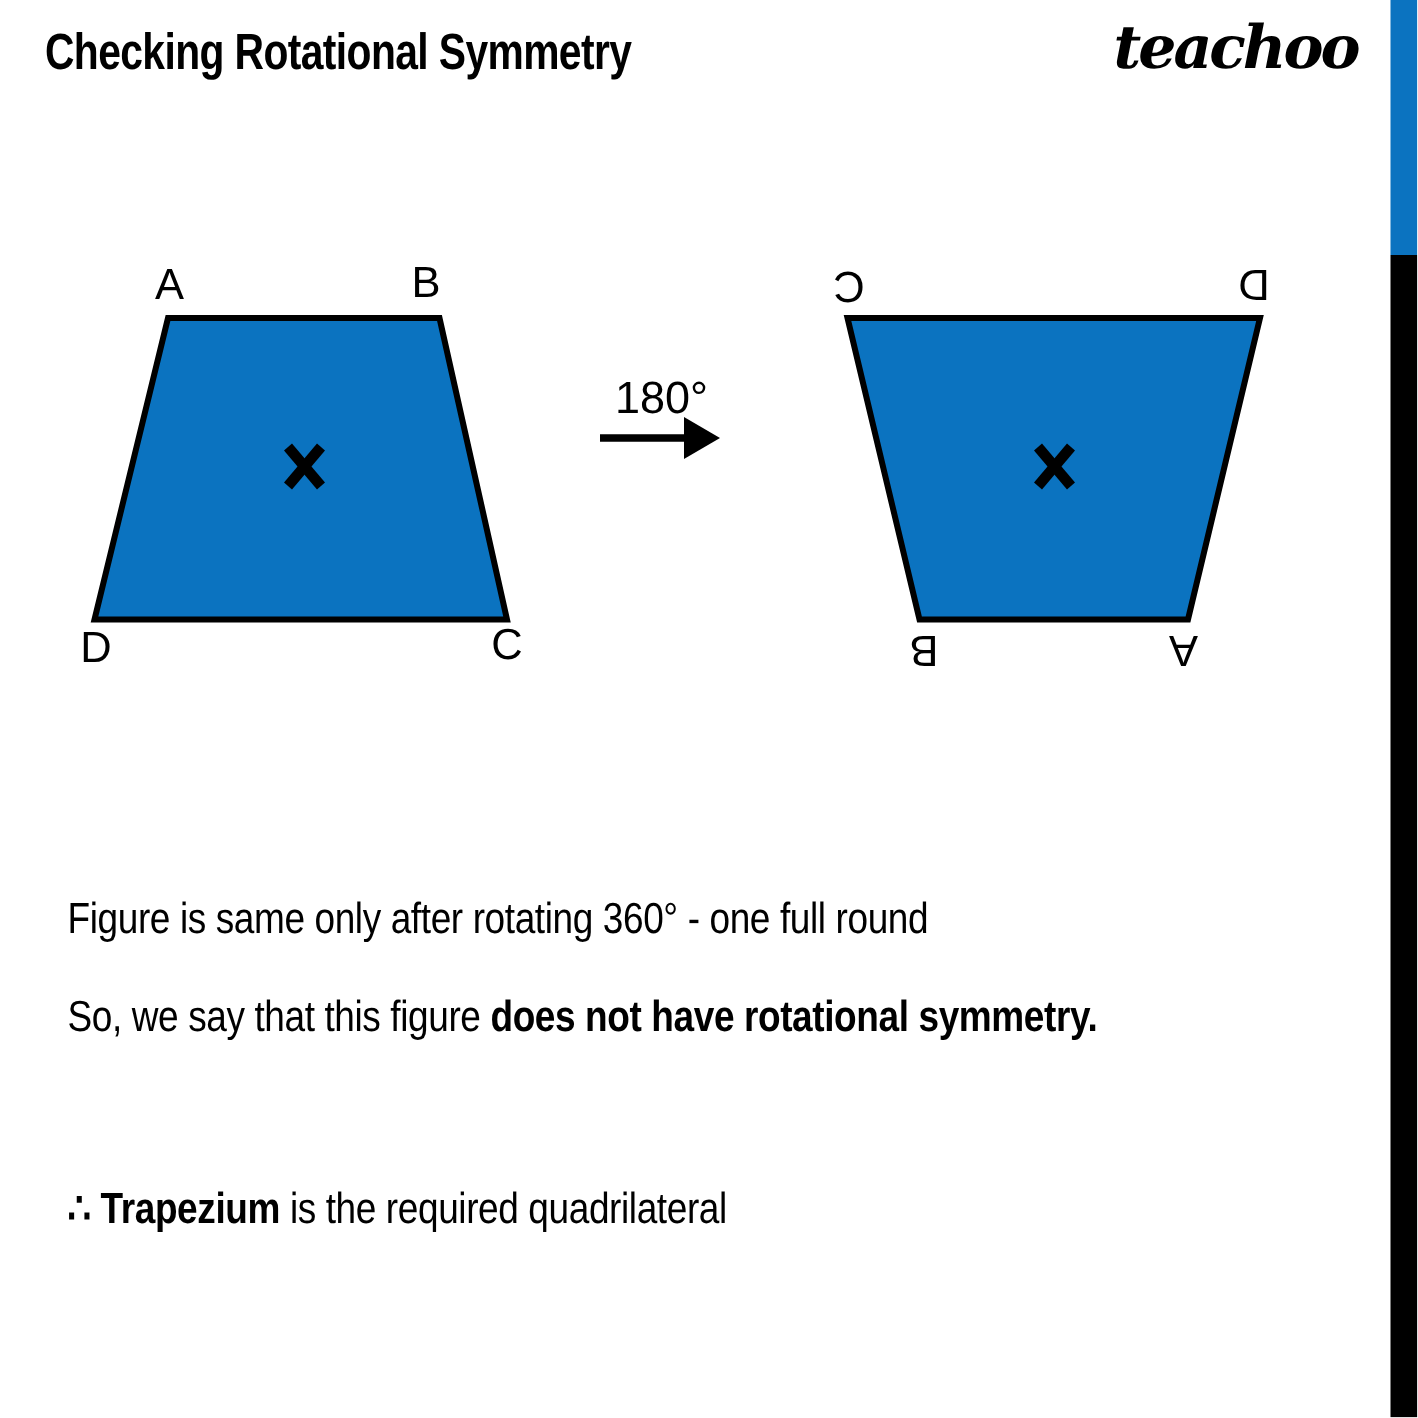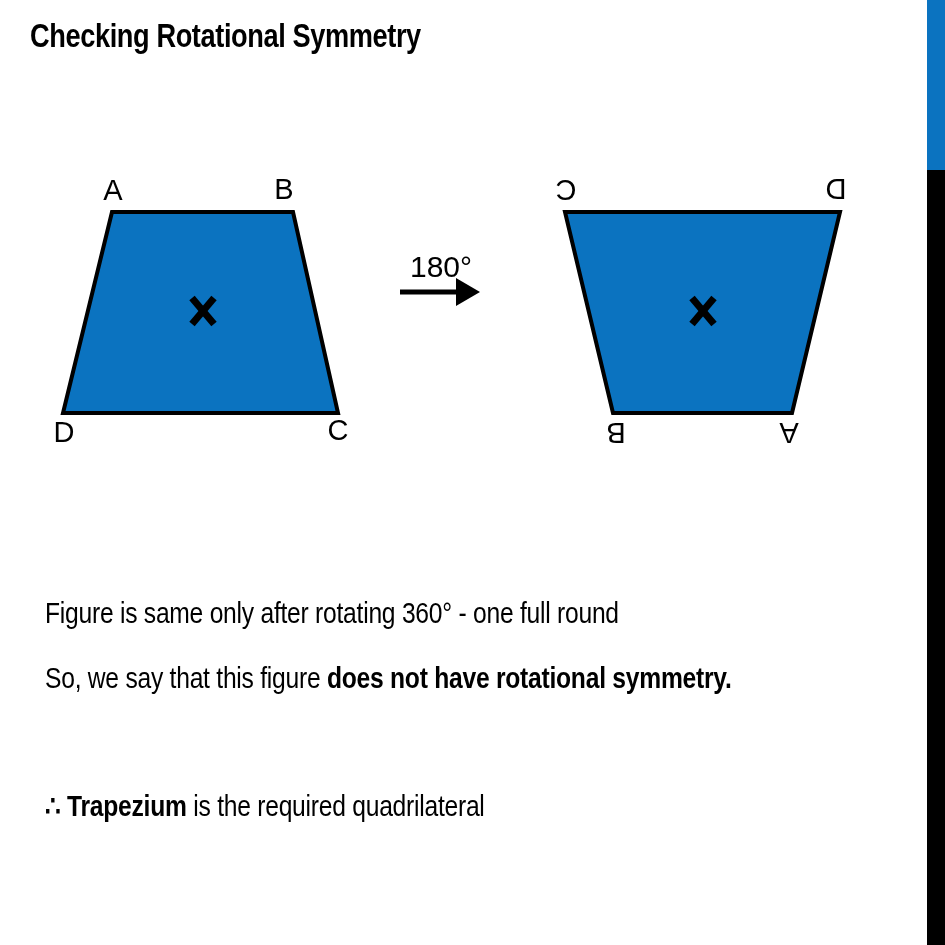--- a/index.html
+++ b/index.html
@@ -37,20 +37,21 @@
   #note-line-1{top:597px;}
   #note-line-2{top:662px;}
   #note-line-3{top:790px;}
 </style>
 </head>
 <body>
 
 <div class="slide">
 
   <div class="title">Checking Rotational Symmetry</div>
+  <div class="logo">teachoo</div>
 
   <svg class="figure" viewBox="0 0 945 945">
 
     <rect x="927" y="0" width="18" height="170" fill="#0b73c0"></rect>
     <rect x="927" y="170" width="18" height="775" fill="#000000"></rect>
 
     <polygon points="112,212 293,212 338,413 63,413" stroke="#000" stroke-width="4" stroke-linejoin="miter" fill="#0b73c0"></polygon>
 
     <polygon points="565,212 840,212 792,413 613,413" stroke="#000" stroke-width="4" stroke-linejoin="miter" fill="#0b73c0"></polygon>
 

